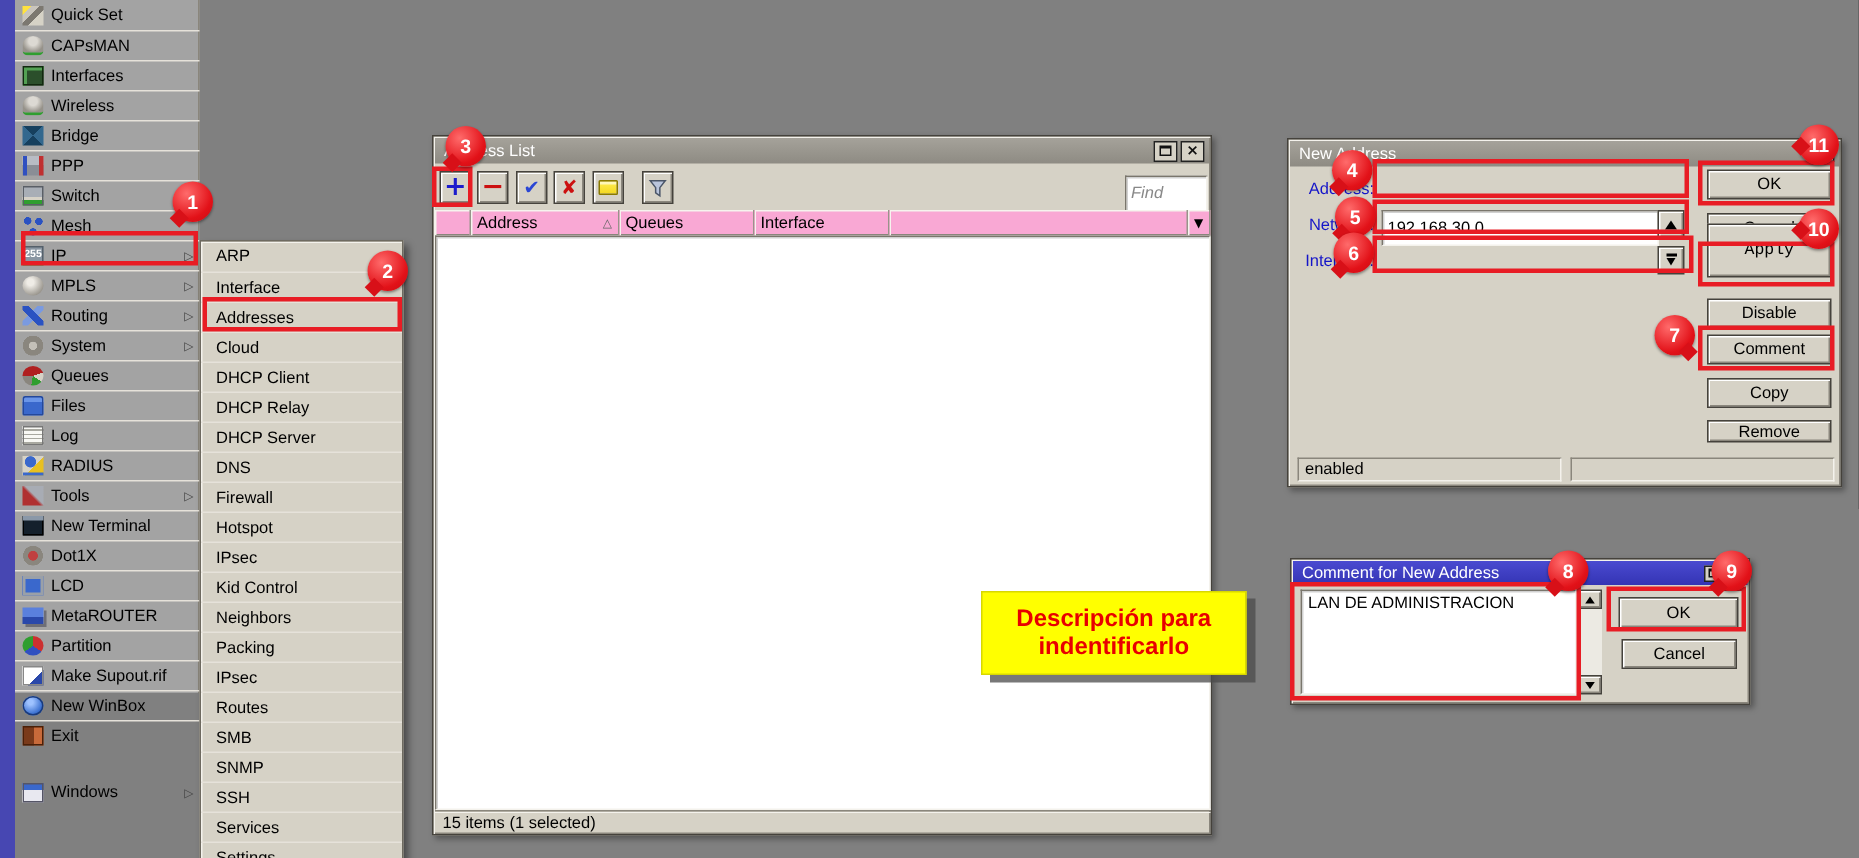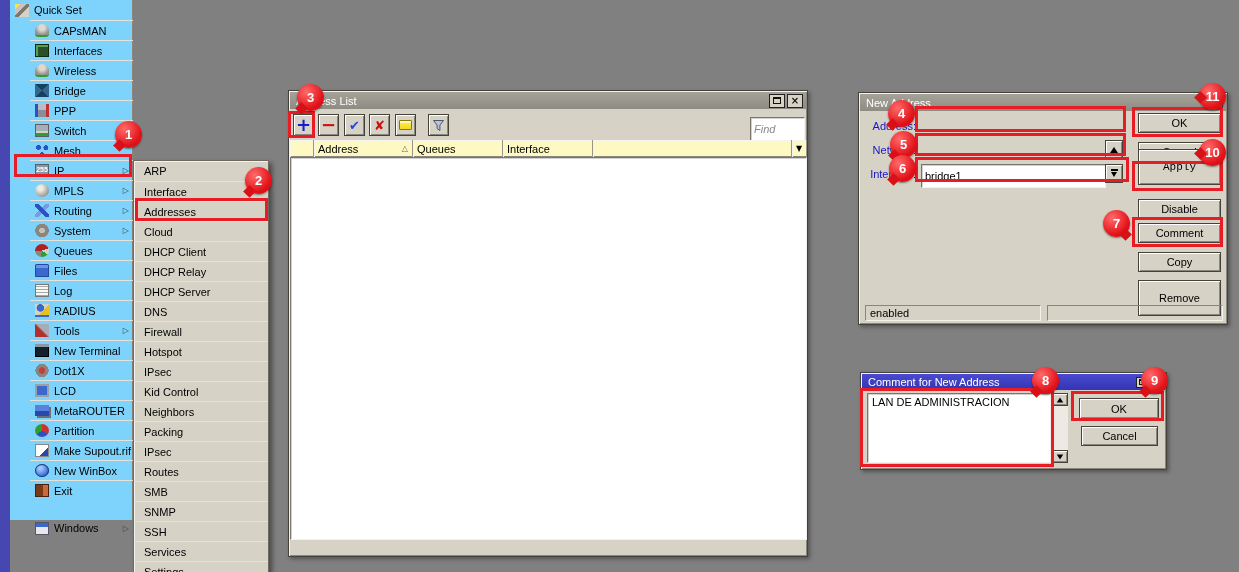--- a/index.html
+++ b/index.html
@@ -1,26 +1,26 @@
 <!DOCTYPE html>
 <html><head>
 <meta charset="utf-8">
 <style>
   html,body{margin:0;padding:0;background:#555;}
   #screen{position:relative;width:1239px;height:572px;background:#808080;overflow:hidden;
           font-family:"Liberation Sans","DejaVu Sans",sans-serif;font-size:11px;color:#000;}
   *{box-sizing:border-box;}
 
   
-  #sidebar{position:absolute;left:0;top:0;width:133px;height:520px;background:#7dd3fc;
+  #sidebar{position:absolute;left:0;top:0;width:133px;height:462px;background:#a3a3a3;
            border-right:1px solid #8a867c;}
   #bluestrip{position:absolute;left:0;top:0;width:10px;height:572px;background:#4747b2;}
   #menu{position:absolute;left:10px;top:0;width:123px;}
   .mi{height:20px;display:flex;align-items:center;padding:0 4px 0 5px;cursor:default;}
-  .mi + .mi{border-top:1px solid #e6e2da;margin-left:20px;}
+  .mi + .mi{border-top:1px solid #e6e2da;}
   .mi .ml{white-space:nowrap;}
   .arr{margin-left:auto;font-size:8px;color:#444;font-family:"DejaVu Sans",sans-serif;}
   .gap-before{margin-top:18px;border-top:none !important;}
 
   .ic{width:14px;height:13px;flex:0 0 14px;margin-right:5px;position:relative;display:inline-block;}
   .ic-wand{background:linear-gradient(135deg,#ffe23e 22%,#c9c5bd 22% 42%,#7c7870 42% 62%,#d6d2c6 62%);}
   .ic-dome{background:radial-gradient(circle at 50% 32%,#dcd9d3 28%,#96928a 72%);border-radius:50% 50% 25% 25%;border-bottom:2px solid #2f9e2f;}
   .ic-interfaces{background:#2b4f2b;box-shadow:inset 0 0 0 1px #12280f,inset 3px 3px 0 #53a153;}
   .ic-bridge{background:conic-gradient(from 45deg,#33688e 0 25%,#16405e 25% 50%,#33688e 50% 75%,#16405e 75%);}
   .ic-ppp{background:linear-gradient(#b8bcc4 45%,#8a8e96 45%);box-shadow:inset -3px 0 0 #c03030,inset 3px 0 0 #3050c0;}
@@ -75,21 +75,21 @@
   input.sunken::placeholder{color:#888;font-style:italic;}
 
   
   .tool{width:21px;height:22px;font-family:"DejaVu Sans",sans-serif;}
   .g-plus{color:#1c1ccc;font-size:18px;font-weight:bold;line-height:1;}
   .g-minus{color:#cc1010;font-size:18px;font-weight:bold;line-height:1;}
   .g-check{color:#2a46d4;font-size:13px;font-weight:bold;}
   .g-cross{color:#cc1010;font-size:13px;font-weight:bold;}
   .note-ic{width:13px;height:10px;background:linear-gradient(#ffee55,#f4d820);border:1px solid #8a7a00;
            border-radius:1px;box-shadow:inset 0 2px 0 rgba(255,255,255,.6);}
-  .hdr{position:absolute;display:flex;align-items:center;padding:0 4px;background:#fef9c3;
+  .hdr{position:absolute;display:flex;align-items:center;padding:0 4px;background:#f9a8d4;
        border-right:1px solid #98948a;box-shadow:inset 1px 1px 0 #f6f4ee,inset 0 -1px 0 #8a867c;height:17px;}
   .sort{margin-left:auto;font-size:8px;color:#666;font-family:"DejaVu Sans",sans-serif;}
 
   
   .combo-glyph{position:relative;width:9px;height:9px;}
   .combo-glyph .bar{position:absolute;top:0;left:1px;width:7px;height:2px;background:#000;}
   .combo-glyph .tri{position:absolute;top:3px;left:1px;width:0;height:0;
       border-left:3.5px solid transparent;border-right:3.5px solid transparent;border-top:5px solid #000;}
   .tri-up{width:0;height:0;border-left:4px solid transparent;border-right:4px solid transparent;border-bottom:6px solid #000;}
   .tri-dn{width:0;height:0;border-left:4px solid transparent;border-right:4px solid transparent;border-top:6px solid #000;}
@@ -309,37 +309,40 @@
       </div>
     <div class="hdr" style="left:214px;top:49px;width:90px;">
         <span>Interface</span>
       </div>
     <div class="hdr" style="left:304px;top:49px;width:199px;"></div>
     <div class="hdr" style="left:503px;top:49px;width:15px;justify-content:center;padding:0;">
         <span style="font-size:8px;font-family:'DejaVu Sans',sans-serif;">▼</span>
       </div>
 
     <div class="sunken" style="position:absolute;left:1px;top:66px;width:517px;height:383px;"></div>
+    <div style="position:absolute;left:1px;top:449px;width:517px;height:16px;border-top:1px solid #8a867c;box-shadow:inset 0 1px 0 #f4f2ec;display:flex;align-items:center;padding-left:5px;">
+      <span>15 items (1 selected)</span>
+    </div>
   </div>
 
   <div class="win" style="left:858px;top:92px;width:370px;height:233px;">
     <div class="tbar tbar-gray">
       <span>New Address</span>
       <span style="margin-left:auto;" class="dlgbox">
           <span class="glyph-restore"></span>
         </span>
     </div>
     <div class="bluelabel" style="left:0;top:27px;width:57px;">Address:</div>
     <div class="bluelabel" style="left:0;top:51px;width:57px;">Network:</div>
     <div class="bluelabel" style="left:0;top:75px;width:57px;">Interface:</div>
 
+    <input class="sunken" style="position: absolute; left: 62px; top: 47px; width: 185px; height: 19px;" value="192.168.30.0">
     <div class="btn" style="left:246px;top:47px;width:18px;height:19px;">
         <span class="tri-up"></span>
       </div>
-    <input class="sunken" style="position: absolute; left: 62px; top: 71px; width: 185px; height: 19px;" value="bridge1">
     <div class="btn" style="left:246px;top:71px;width:18px;height:19px;">
         <span class="combo-glyph">
           <span class="bar"></span>
           <span class="tri"></span>
         </span>
       </div>
 
     <div class="btn" style="left:279px;top:20px;width:83px;height:20px;">
         <span>OK</span>
       </div>
@@ -351,21 +354,21 @@
       </div>
     <div class="btn" style="left:279px;top:106px;width:83px;height:20px;">
         <span>Disable</span>
       </div>
     <div class="btn" style="left:279px;top:130px;width:83px;height:20px;">
         <span>Comment</span>
       </div>
     <div class="btn" style="left:279px;top:159px;width:83px;height:20px;">
         <span>Copy</span>
       </div>
-    <div class="btn" style="left:279px;top:187px;width:83px;height:36px;">
+    <div class="btn" style="left:279px;top:187px;width:83px;height:15px;">
         <span>Remove</span>
       </div>
 
     <div style="position:absolute;left:6px;top:212px;width:176px;height:16px;border:1px solid #8a867c;border-bottom-color:#f4f2ec;border-right-color:#f4f2ec;display:flex;align-items:center;padding-left:4px;">
         <span>enabled</span>
       </div>
     <div style="position:absolute;left:188px;top:212px;width:176px;height:16px;border:1px solid #8a867c;border-bottom-color:#f4f2ec;border-right-color:#f4f2ec;"></div>
   </div>
 
   <div class="win" style="left:860px;top:372px;width:307px;height:98px;">
@@ -384,20 +387,24 @@
         <span class="tri-dn"></span>
       </div>
     <div class="btn" style="left:218px;top:25px;width:80px;height:21px;">
         <span>OK</span>
       </div>
     <div class="btn" style="left:220px;top:53px;width:77px;height:20px;">
         <span>Cancel</span>
       </div>
   </div>
 
+  <div id="yellow-note">
+    <span>Descripción para</span>
+    <span>indentificarlo</span>
+  </div>
 
   <div class="red-box" style="left:14px;top:154px;width:118px;height:23px;"></div>
   <div class="red-box" style="left:135px;top:198px;width:133px;height:23px;"></div>
   <div class="red-box" style="left:288px;top:111px;width:27px;height:27px;"></div>
   <div class="red-box" style="left:915px;top:106px;width:211px;height:26px;"></div>
   <div class="red-box" style="left:915px;top:133px;width:211px;height:23px;"></div>
   <div class="red-box" style="left:915px;top:157px;width:214px;height:25px;"></div>
   <div class="red-box" style="left:1132px;top:107px;width:91px;height:30px;"></div>
   <div class="red-box" style="left:1132px;top:161px;width:91px;height:30px;"></div>
   <div class="red-box" style="left:1132px;top:217px;width:91px;height:30px;"></div>

